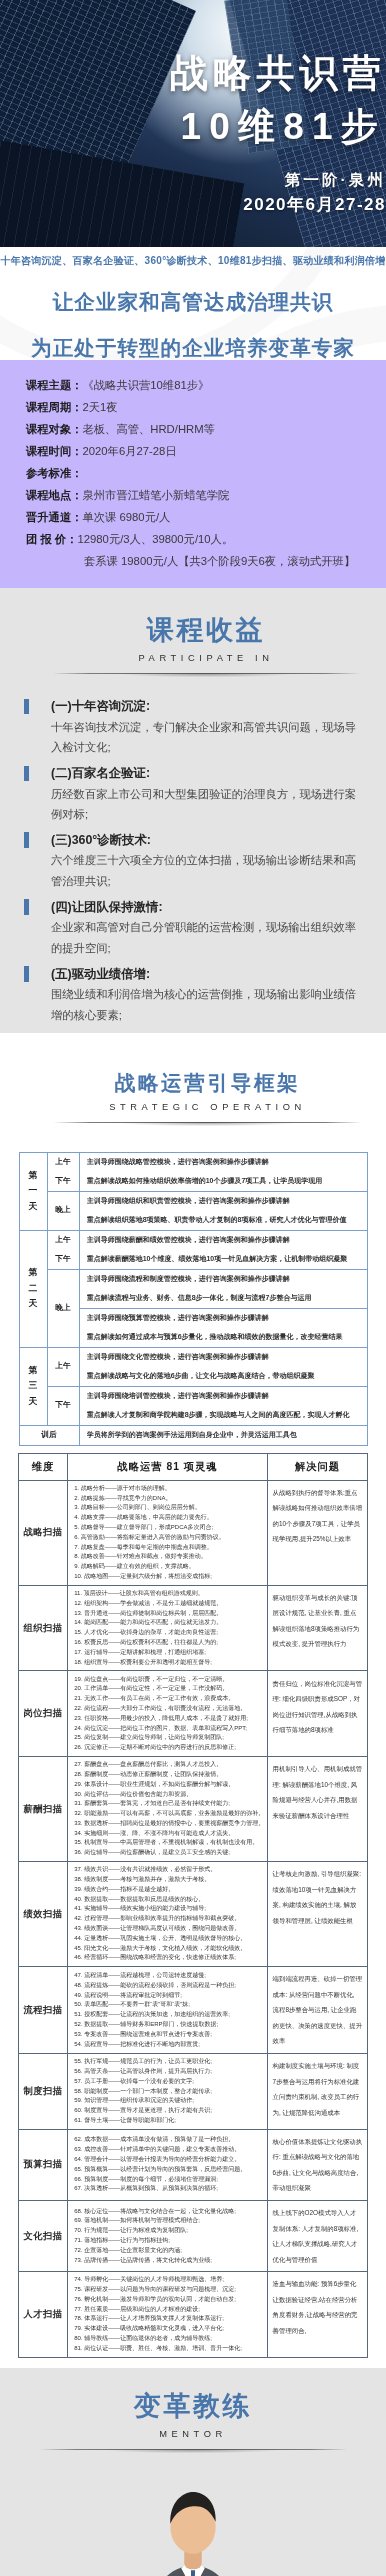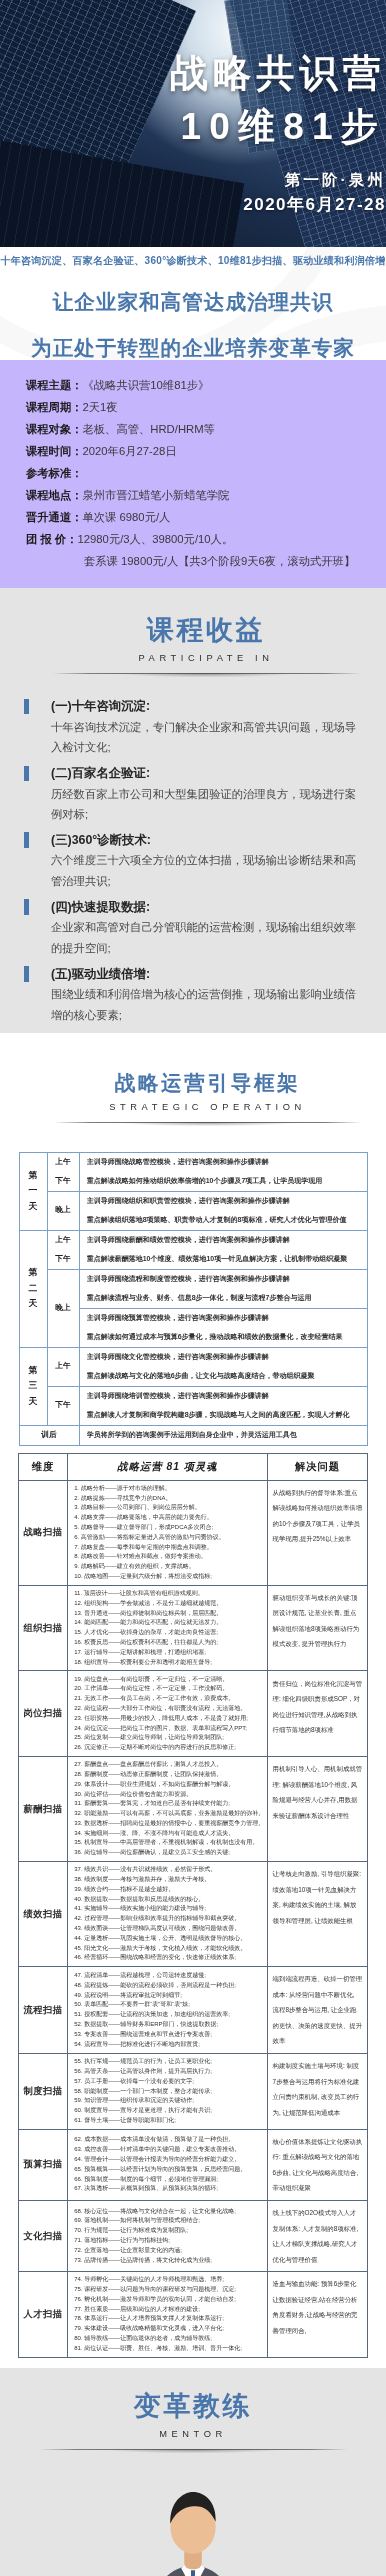--- a/index.html
+++ b/index.html
@@ -72,21 +72,21 @@
   td.content-cell { padding:0.5px 7.2px; }
   td.content-cell.blocks { padding:0; }
   .block { padding:0.5px 7.2px; }
   .block + .block { border-top:0.5px solid #7d9ec6; }
   .sched-line { font-size:7px; font-weight:600; color:#333; line-height:18.5px; white-space:nowrap; overflow:hidden; }
   td.after-cell { text-align:center; }
 
   table.steps { border-collapse:collapse; margin:7.2px auto 0; width:349px; table-layout:fixed; }
   .steps th, .steps td { border:0.5px solid #58677a;margin-top:32px; }
   .steps th { font-size:10.3px; font-weight:800; color:#1c1c1c; padding:5.7px 0; letter-spacing:1px; }
-  th.col-dim { width:49px; } th.col-items { width:200px;font-style:italic; } th.col-sol { width:100px; }
+  th.col-dim { width:49px; } th.col-items { width:200px; } th.col-sol { width:100px; }
   td.dim-cell { text-align:center; font-size:9.3px; font-weight:600; color:#2e2e2e; letter-spacing:0.5px; vertical-align:middle; }
   td.items-cell { padding:3.1px 4.1px 3.1px 6.2px; vertical-align:middle; }
   .items-cell ul { list-style:none; }
   .step-li { font-size:6px; color:#333; line-height:9.8px; white-space:nowrap; overflow:hidden; }
   td.sol-cell { padding:4.1px 4.6px; font-size:6.4px; color:#333; line-height:15.5px; vertical-align:top; }
 
   
   #mentor { height:485px; background:#e4e4e4; overflow:hidden; }
   #mentor .sec-head { padding-top:19.6px; }
   .portrait-wrap { width:106px; height:155px; margin:13.4px auto 0; overflow:hidden; border-radius:0 0 48% 48%; }
@@ -153,21 +153,21 @@
         <div class="benefit">
           <div class="b-head">
             <span class="b-bar"></span>
             <div class="b-title">(三)360°诊断技术:</div>
           </div>
           <div class="b-body">六个维度三十六项全方位的立体扫描，现场输出诊断结果和高管治理共识;</div>
         </div>
         <div class="benefit">
           <div class="b-head">
             <span class="b-bar"></span>
-            <div class="b-title">(四)快速提取数据:</div>
+            <div class="b-title">(四)让团队保持激情:</div>
           </div>
           <div class="b-body">企业家和高管对自己分管职能的运营检测，现场输出组织效率的提升空间;</div>
         </div>
         <div class="benefit">
           <div class="b-head">
             <span class="b-bar"></span>
             <div class="b-title">(五)驱动业绩倍增:</div>
           </div>
           <div class="b-body">围绕业绩和利润倍增为核心的运营倒推，现场输出影响业绩倍增的核心要素;</div>
         </div>

